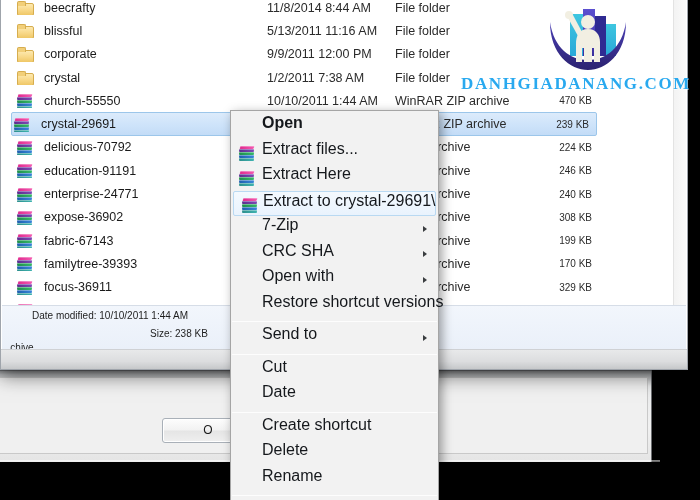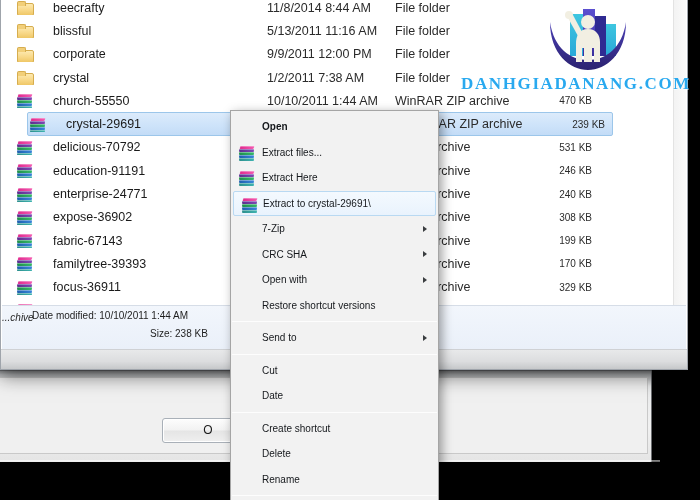--- a/index.html
+++ b/index.html
@@ -82,28 +82,28 @@
     height: 23.3px;
     display: flex;
     align-items: center;
     padding-left: 14px;
     white-space: nowrap;
   }
   .row.selected {
     background: linear-gradient(180deg,#dcebfb 0%, #cfe4fa 50%, #c3dcf7 100%);
     border: 1px solid #9cc6ea;
     border-radius: 2px;
-    margin-left: 24px;
+    margin-left: 8px;
     padding-left: 2px;
     width: 586px;
   }
 
   .cell-name {
     width: 250px; overflow: hidden;
-    display: flex; align-items: center; gap: 20px;
+    display: flex; align-items: center; gap: 11px;
     color: #1a1a1a;
     font-size: 12.5px;
   }
   .cell-date { width: 128px; color: #2b2b2b; font-size: 12.5px; }
   .cell-type { width: 125px; color: #2b2b2b; font-size: 12.5px; }
   .cell-size { width: 72px; color: #2b2b2b; font-size: 10px; text-align: right; }
 
   
   .ico { width: 16px; height: 15px; position: relative; flex: 0 0 16px; }
   .ico-folder::before {
@@ -147,21 +147,21 @@
   
   #details-pane {
     position: absolute; left: 1px; right: 1px; bottom: 20px; height: 44px;
     background: linear-gradient(180deg,#f2f6fc 0%, #eaf0f9 100%);
     border-top: 1px solid #d6dde7;
     font-size: 10px;
     color: #1e1e1e;
     padding-left: 32px;
   }
   #details-line1 { position: absolute; left: 30px; top: 4px; }
-  #details-line2 { position: absolute; left: 0px; top: 6px; font-style: italic; }
+  #details-line2 { position: absolute; left: 0px; top: 36px; }
   #details-size  { position: absolute; left: 148px; top: 22px; }
 
   #explorer-bottom-edge {
     position: absolute; left: 0; right: 0; bottom: 0; height: 20px;
     background: linear-gradient(180deg,#e8e9ea 0%, #dcdddf 60%, #c6c8ca 100%);
     border-top: 1px solid #cfd1d4;
   }
 
   
   #context-menu {
@@ -169,23 +169,23 @@
     left: 230px; top: 110px; width: 209px;
     background: #f2f2f2;
     border: 1px solid #a5a5a5;
     box-shadow: 3px 3px 10px rgba(0,0,0,.38);
     padding: 3px 0 4px 0;
     z-index: 40;
   }
   .mi {
     position: relative;
     height: 25.5px;
-    display: flex; align-items: center;
+    display: flex; 
     padding-left: 31px;
-    font-size: 10px;
+    font-size: 16px;
     color: #15181c;
     white-space: nowrap;
   }
   .mi.bold { font-weight: bold; }
   .mi.highlight {
     background: linear-gradient(180deg,#f4f9fe 0%, #e9f3fd 100%);
     border: 1px solid #b9d9f2;
     border-radius: 2px;
     margin: 0 2px;
     padding-left: 29px;
@@ -320,21 +320,21 @@
               <i></i>
               <i></i>
               <i></i>
               <i></i>
               <i></i>
             </span>
             <span>delicious-70792</span>
           </div>
           <div class="cell-date"></div>
           <div class="cell-type">R ZIP archive</div>
-          <div class="cell-size">531 KB</div>
+          <div class="cell-size">224 KB</div>
         </div>
         <div class="row">
           <div class="cell-name">
             <span class="ico ico-rar">
               <i></i>
               <i></i>
               <i></i>
               <i></i>
               <i></i>
             </span>

